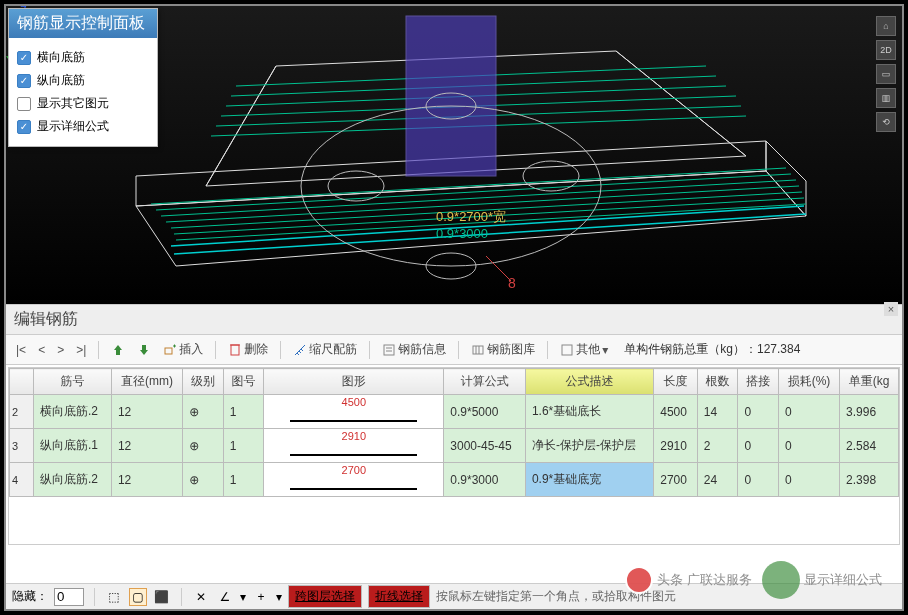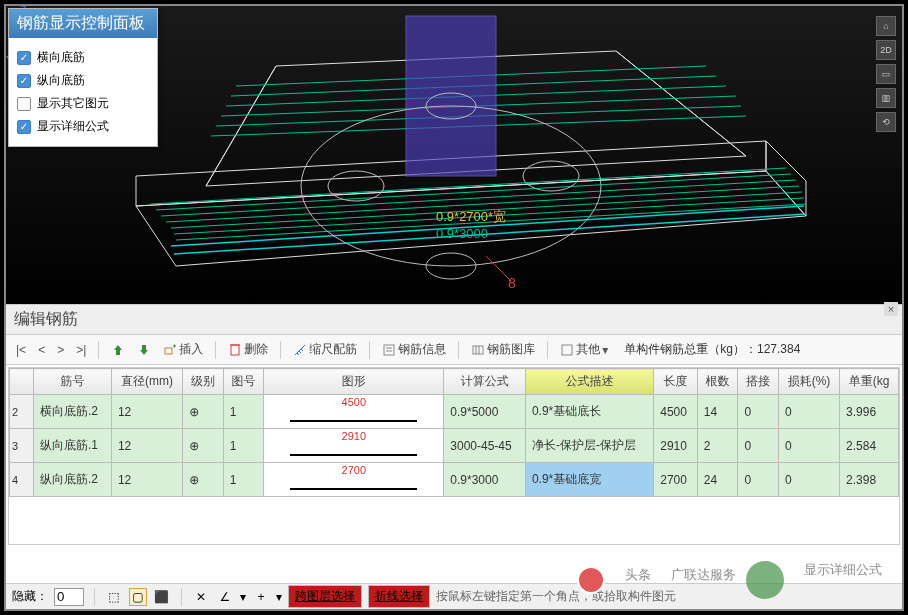--- a/index.html
+++ b/index.html
@@ -45,21 +45,21 @@
 .desc-hl { background: #a0d0f0 !important; }
 
 .status-bar { position: absolute; bottom: 0; left: 0; right: 0; height: 26px; background: #f0f0f0; border-top: 1px solid #ccc; display: flex; align-items: center; padding: 0 6px; gap: 6px; font-size: 12px; }
 .sb-input { width: 30px; height: 18px; border: 1px solid #999; padding: 0 2px; }
 .sb-btn { padding: 2px 6px; border: 1px solid #bbb; background: #b91c1c; cursor: pointer; text-decoration: underline; }
 .sb-ico { width: 18px; height: 18px; display: inline-flex; align-items: center; justify-content: center; border: 1px solid transparent; cursor: pointer; }
 .sb-ico.sel { border: 1px solid #e0a050; background: #fff0d0; }
 .sb-hint { color: #666; flex: 1; white-space: nowrap; overflow: hidden; }
 
 .watermark { position: absolute; right: 20px; bottom: 10px; display: flex; align-items: center; gap: 10px; z-index: 30; color: #888; font-size: 13px; opacity: 0.95; }
-.wm-badge { display: flex; align-items: flex-start; gap: 20px; }
+.wm-badge { display: flex; align-items: center; gap: 4px; }
 .wm-avatar { width: 28px; height: 28px; border-radius: 50%; background: #e05050; display: inline-block; border: 2px solid #fff; }
 .wm-logo { width: 38px; height: 38px; border-radius: 50%; background: #3a8c3a; display: inline-block; opacity: 0.7; }
 </style>
 </head>
 <body>
 
 <div class="outer-frame">
 
   <div class="viewport">
     <svg width="900" height="300">
@@ -249,21 +249,21 @@
             <td class="rowhead">2</td>
             <td>横向底筋.2</td>
             <td>12</td>
             <td>⊕</td>
             <td>1</td>
             <td class="shape-cell">
               <div class="shape-val">4500</div>
               <div class="shape-line"></div>
             </td>
             <td>0.9*5000</td>
-            <td class="">0.9*基础底长</td>
+            <td class="">1.6*基础底长</td>
             <td>4500</td>
             <td>14</td>
             <td>0</td>
             <td>0</td>
             <td>3.996</td>
           </tr>
           <tr>
             <td class="rowhead">3</td>
             <td>纵向底筋.1</td>
             <td>12</td>

